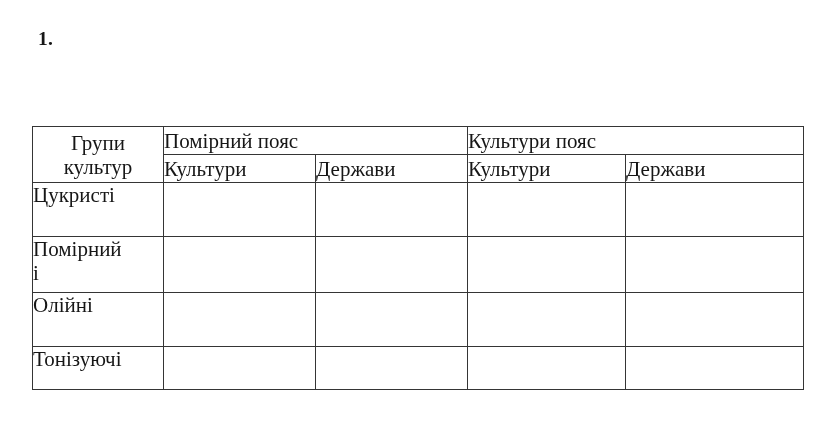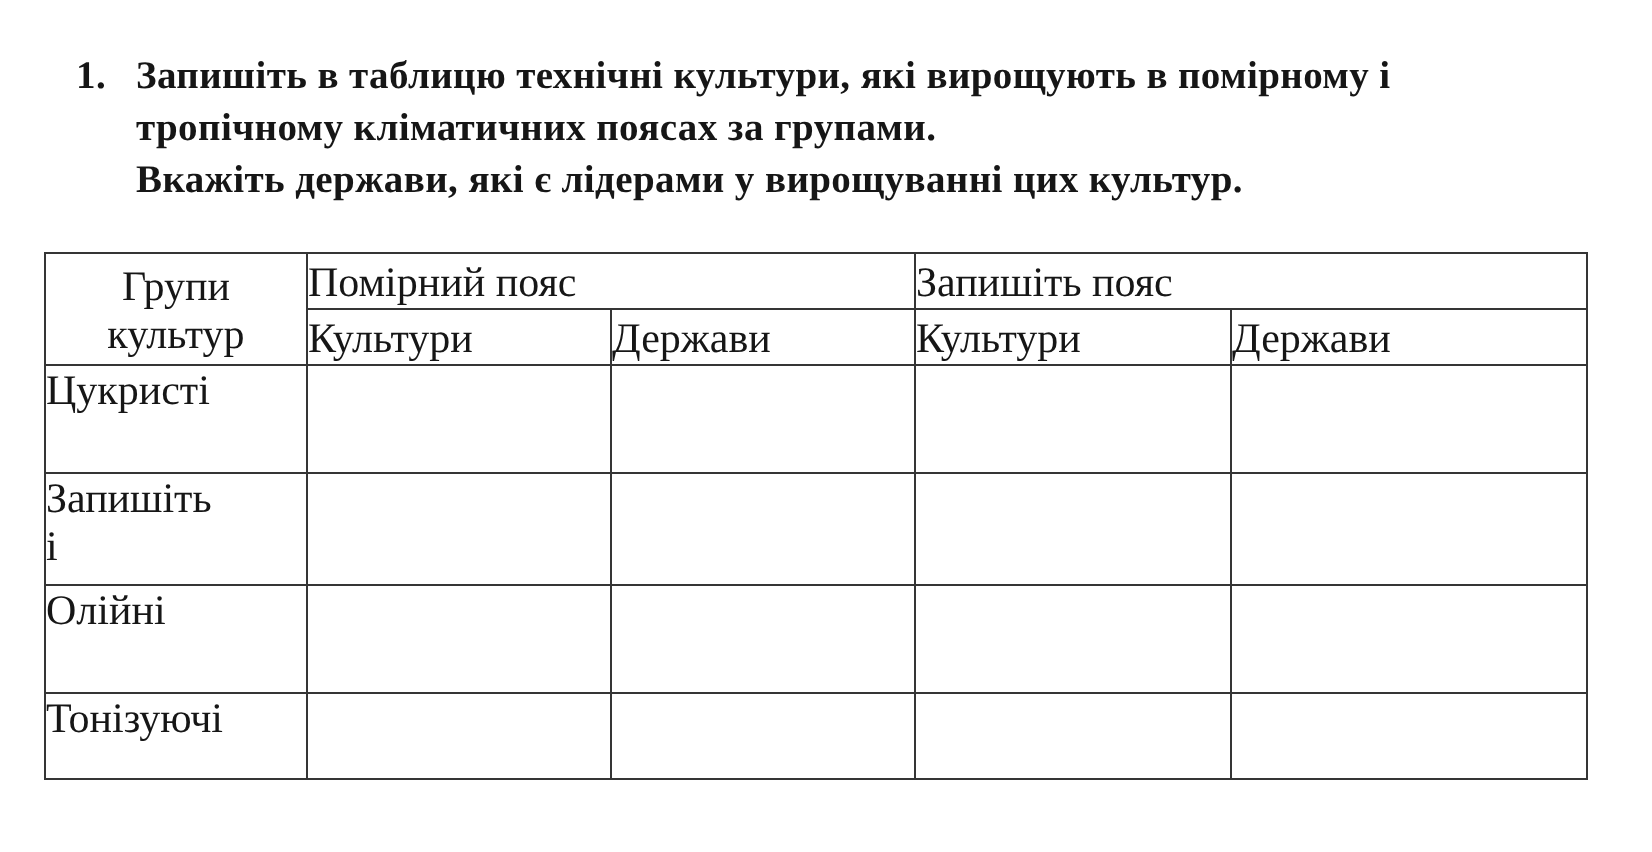--- a/index.html
+++ b/index.html
@@ -33,21 +33,21 @@
     width: 30px;
     flex: 0 0 30px;
   }
   .task-text div {
     white-space: pre-line;
   }
 
   
   table.fill-table {
     position: absolute;
-    left: 22px;
+    left: 32px;
     top: 126px;
     border-collapse: collapse;
     table-layout: fixed;
     font-size: 21px;
     line-height: 24px;
   }
   table.fill-table td, table.fill-table th {
     border: 1.5px solid #353535;
     padding: 0;
     font-weight: normal;
@@ -76,59 +76,54 @@
     background: #ffffff;
   }
 </style>
 </head>
 <body>
 
 <div class="page">
 
   <div class="task">
     <div class="task-number">1.</div>
-    <div class="task-text">
-      <div>Запишіть в таблицю  технічні культури, які вирощують в помірному і</div>
-      <div>тропічному кліматичних поясах за групами.</div>
-      <div>Вкажіть держави, які є лідерами у вирощуванні цих культур.</div>
-    </div>
   </div>
 
   <table class="fill-table">
     <colgroup>
       <col style="width:131px">
       <col style="width:152px">
       <col style="width:152px">
       <col style="width:158px">
       <col style="width:178px">
     </colgroup>
     <thead>
       <tr>
         <th class="group-head" rowspan="2">Групи
 культур</th>
         <th class="zone" colspan="2">Помірний пояс</th>
-        <th class="zone" colspan="2">Запишіть пояс</th>
+        <th class="zone" colspan="2">Культури пояс</th>
       </tr>
       <tr>
         <th class="sub">Культури</th>
         <th class="sub">Держави</th>
         <th class="sub">Культури</th>
         <th class="sub">Держави</th>
       </tr>
     </thead>
     <tbody>
       <tr style="height:54px;padding-left:16px;">
         <td class="group-label">Цукристі</td>
         <td class="blank"></td>
         <td class="blank"></td>
         <td class="blank"></td>
         <td class="blank"></td>
       </tr>
       <tr style="height:56px;">
-        <td class="group-label">Запишіть
+        <td class="group-label">Помірний
 і</td>
         <td class="blank"></td>
         <td class="blank"></td>
         <td class="blank"></td>
         <td class="blank"></td>
       </tr>
       <tr style="height:54px;">
         <td class="group-label">Олійні</td>
         <td class="blank"></td>
         <td class="blank"></td>

